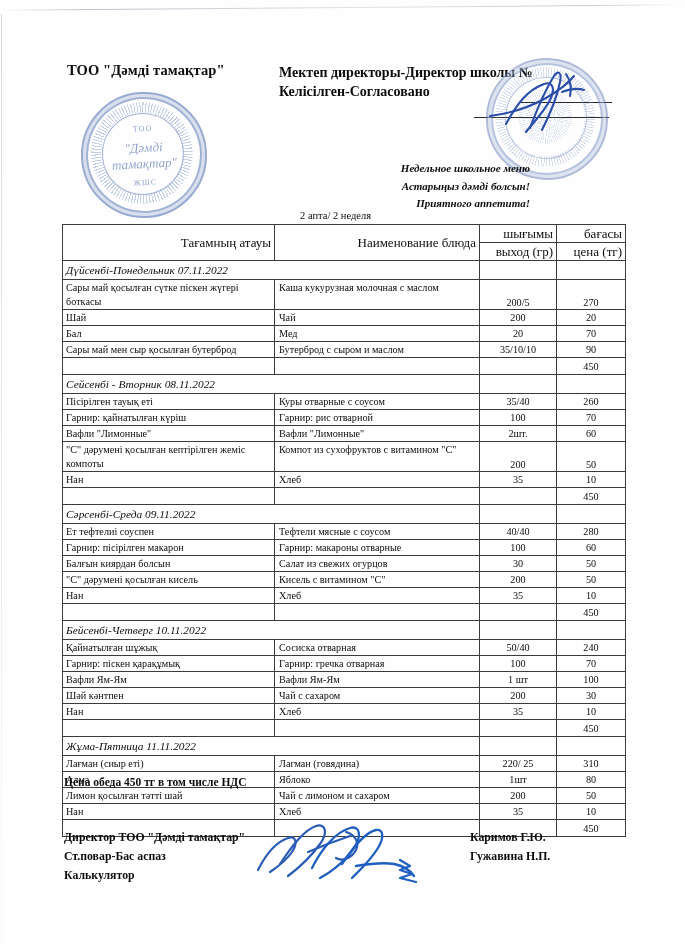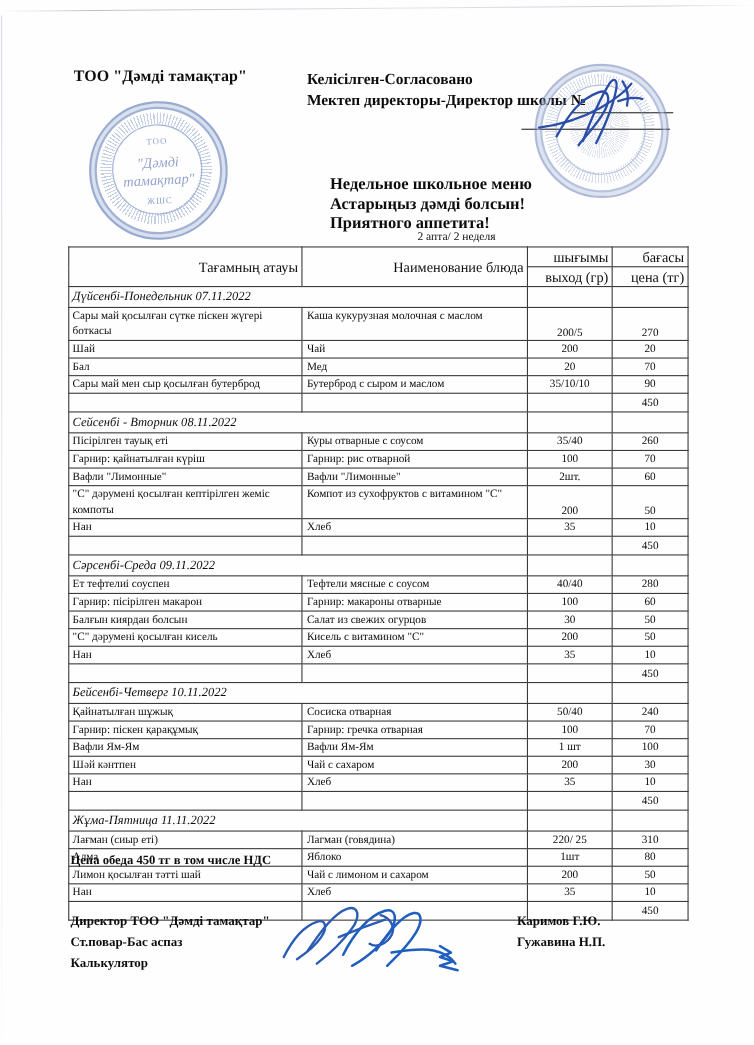--- a/index.html
+++ b/index.html
@@ -64,30 +64,30 @@
     position: absolute;
     left: 474px; top: 117px;
     width: 135px; height: 1px;
     background: #2b2b2b;
   }
 
   .title-block {
     position: absolute;
     left: 300px; top: 160px;
     width: 230px;
-    text-align: left;
-    font-weight: bold;
-    font-size: 15px;
+    text-align: right;
+    font-style: italic;
+    font-weight: bold;
+    font-size: 11px;
     line-height: 17.5px;
   }
   .title-week {
     position: absolute;
     left: 300px; top: 210px;
     width: 230px;
-    text-align: center;
     font-size: 10.5px;
     font-style: normal;
     font-weight: normal;
   }
 
   
   .stamp {
     position: absolute;
     border-radius: 50%;
     opacity: .62;
@@ -251,22 +251,22 @@
 <body>
 
 <div class="page">
 
   <div class="scan-edge-top"></div>
   <div class="scan-edge-left"></div>
 
   <div class="hdr-company">ТОО "Дәмді тамақтар"</div>
 
   <div class="hdr-agreed">
+    <div>Мектеп директоры-Директор школы №</div>
     <div>Келісілген-Согласовано</div>
-    <div>Мектеп директоры-Директор школы №</div>
   </div>
 
   <div class="sign-line-1"></div>
   <div class="sign-line-2"></div>
 
   <div class="stamp stamp-school">
     <div class="micro"></div>
     <div class="ring-inner"></div>
     <div class="core"></div>
   </div>

